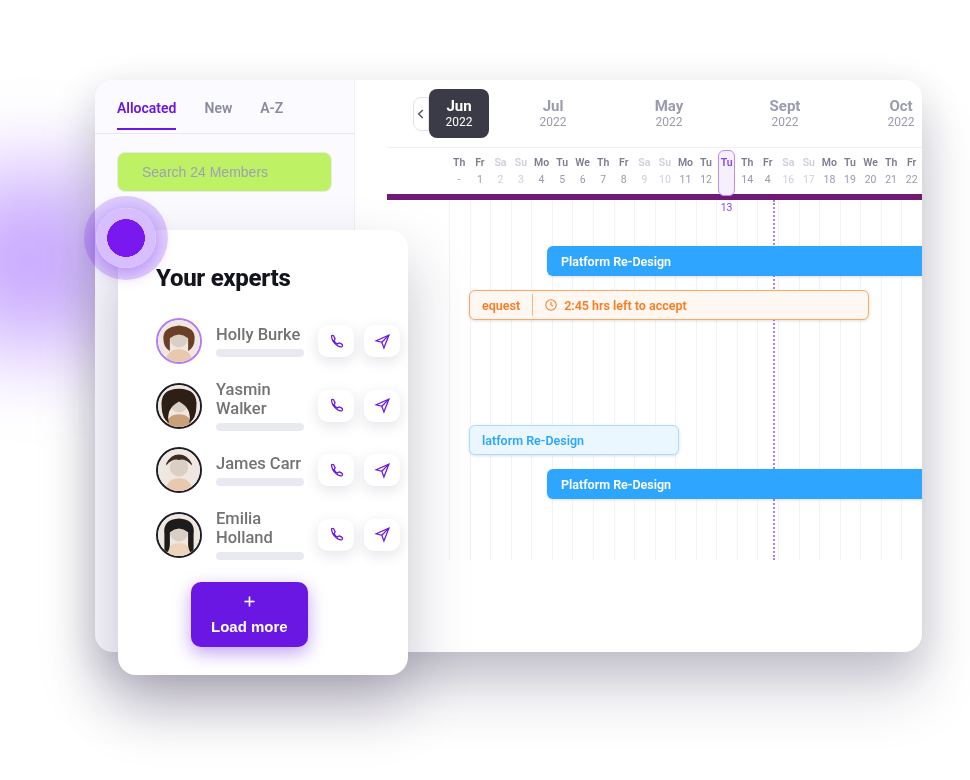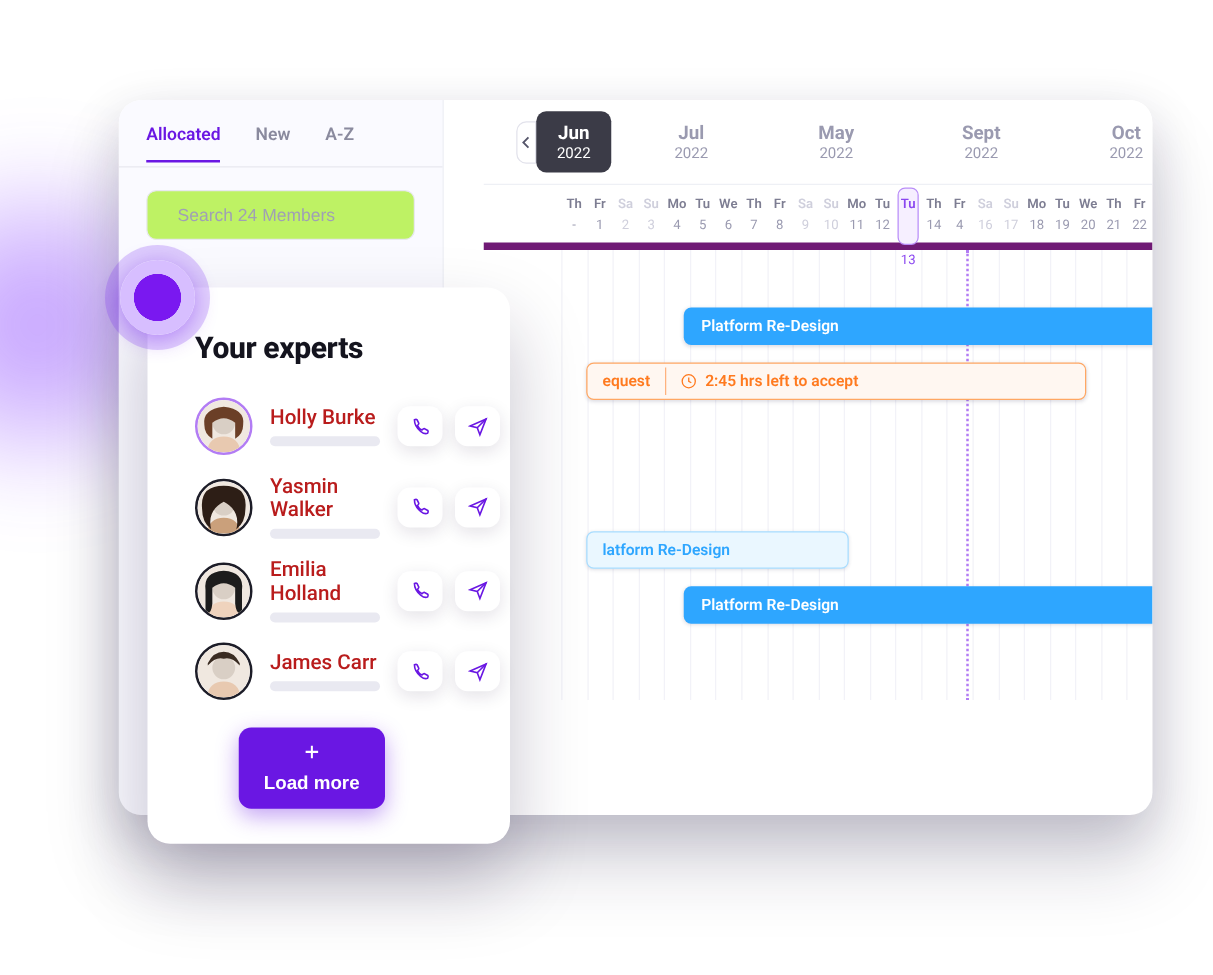--- a/index.html
+++ b/index.html
@@ -95,21 +95,21 @@
     position:absolute; left:-22px; top:-22px; width:60px; height:60px; border-radius:50%;
     background: radial-gradient(circle at 50% 50%, #7a18f0 0 44%, #d7beff 45% 100%);
     box-shadow: 0 0 0 12px rgba(120,40,240,0.22), 0 4px 18px rgba(120,40,240,0.45);
   }
   .card h2 { margin:0 0 18px 0; font-size:24px; font-weight:800; letter-spacing:-0.3px; color:#14141e;}
   .expert { display:flex; align-items:center; gap:14px; padding:8px 0; }
   .avatar { width:46px; height:46px; border-radius:50%; border:2.5px solid transparent; position:relative; flex:0 0 46px; overflow:hidden; display:flex; align-items:center; justify-content:center;}
   .avatar.ring-purple { border-color:#b27cf4; }
   .avatar.ring-dark { border-color:#1d1d28; }
   .name-col { flex:1; }
-  .name { font-size:16.5px; font-weight:500; color:#b91c1c; }
+  .name { font-size:16.5px; font-weight:500; color:#737373; }
   .shade { margin-top:5px; height:8px; width:88px; background:#e9e9f1; border-radius:5px;}
   .actions { display:flex; gap:10px; }
   .chip { width:36px; height:32px; border-radius:10px; background:#fff; box-shadow: 0 4px 14px rgba(30,20,60,0.12); display:flex; align-items:center; justify-content:center; cursor:pointer;}
   .loadmore {
     display:inline-flex; align-items:center; gap:9px; margin:14px 0 0 35px;
     background:#6a17e3; color:#fff; border:none; font-weight:700; font-size:15px;
     padding:12px 20px; border-radius:10px; cursor:pointer; box-shadow:0 6px 18px rgba(106,23,227,0.4);flex-direction:column;
   }
 
   
@@ -378,54 +378,54 @@
               <path d="M3 11 L21 3 L14 21 L11 13 Z"></path>
               <line x1="11" y1="13" x2="21" y2="3"></line>
             </svg>
           </div>
         </div>
       </div>
       <div class="expert">
         <div class="avatar ring-dark">
           <svg class="ph" viewBox="0 0 46 46">
             <circle cx="23" cy="23" r="23" fill="#f0e8e0"></circle>
+            <circle class="head" cx="23" cy="20" r="10" fill="#e8c9b0"></circle>
+            <path d="M8 46 Q10 32 23 32 Q36 32 38 46 Z" fill="#e8c9b0"></path>
+            <path d="M9 16 Q14 6 23 6 Q32 6 37 16 L37 18 Q30 10 23 12 Q16 10 9 18 Z" fill="#3a2c22"></path>
+          </svg>
+        </div>
+        <div class="name-col">
+          <div class="name">James Carr</div>
+          <div class="shade"></div>
+        </div>
+        <div class="actions">
+          <div class="chip">
+            <svg class="i" viewBox="0 0 24 24">
+              <path d="M5 4 C5 4 7 3 8 4 L10 8 C10 9 9 10 8.5 10.5 C9.5 13 11 14.5 13.5 15.5 C14 15 15 14 16 14 L20 16 C21 17 20 19 20 19 C20 19 17 21 12 17 C7 13 5 9 5 4 Z"></path>
+            </svg>
+          </div>
+          <div class="chip">
+            <svg class="i" viewBox="0 0 24 24">
+              <path d="M3 11 L21 3 L14 21 L11 13 Z"></path>
+              <line x1="11" y1="13" x2="21" y2="3"></line>
+            </svg>
+          </div>
+        </div>
+      </div>
+      <div class="expert">
+        <div class="avatar ring-dark">
+          <svg class="ph" viewBox="0 0 46 46">
+            <circle cx="23" cy="23" r="23" fill="#f0e8e0"></circle>
             <circle class="head" cx="23" cy="20" r="10" fill="#efd3bd"></circle>
             <path d="M8 46 Q10 32 23 32 Q36 32 38 46 Z" fill="#efd3bd"></path>
             <path d="M7 22 Q5 6 23 5 Q41 6 39 22 L39 42 Q34 44 33 34 L33 20 Q23 12 13 20 L13 34 Q12 44 7 42 Z" fill="#1c1c1c"></path>
           </svg>
         </div>
         <div class="name-col">
           <div class="name">Emilia Holland</div>
-          <div class="shade"></div>
-        </div>
-        <div class="actions">
-          <div class="chip">
-            <svg class="i" viewBox="0 0 24 24">
-              <path d="M5 4 C5 4 7 3 8 4 L10 8 C10 9 9 10 8.5 10.5 C9.5 13 11 14.5 13.5 15.5 C14 15 15 14 16 14 L20 16 C21 17 20 19 20 19 C20 19 17 21 12 17 C7 13 5 9 5 4 Z"></path>
-            </svg>
-          </div>
-          <div class="chip">
-            <svg class="i" viewBox="0 0 24 24">
-              <path d="M3 11 L21 3 L14 21 L11 13 Z"></path>
-              <line x1="11" y1="13" x2="21" y2="3"></line>
-            </svg>
-          </div>
-        </div>
-      </div>
-      <div class="expert">
-        <div class="avatar ring-dark">
-          <svg class="ph" viewBox="0 0 46 46">
-            <circle cx="23" cy="23" r="23" fill="#f0e8e0"></circle>
-            <circle class="head" cx="23" cy="20" r="10" fill="#e8c9b0"></circle>
-            <path d="M8 46 Q10 32 23 32 Q36 32 38 46 Z" fill="#e8c9b0"></path>
-            <path d="M9 16 Q14 6 23 6 Q32 6 37 16 L37 18 Q30 10 23 12 Q16 10 9 18 Z" fill="#3a2c22"></path>
-          </svg>
-        </div>
-        <div class="name-col">
-          <div class="name">James Carr</div>
           <div class="shade"></div>
         </div>
         <div class="actions">
           <div class="chip">
             <svg class="i" viewBox="0 0 24 24">
               <path d="M5 4 C5 4 7 3 8 4 L10 8 C10 9 9 10 8.5 10.5 C9.5 13 11 14.5 13.5 15.5 C14 15 15 14 16 14 L20 16 C21 17 20 19 20 19 C20 19 17 21 12 17 C7 13 5 9 5 4 Z"></path>
             </svg>
           </div>
           <div class="chip">
             <svg class="i" viewBox="0 0 24 24">

